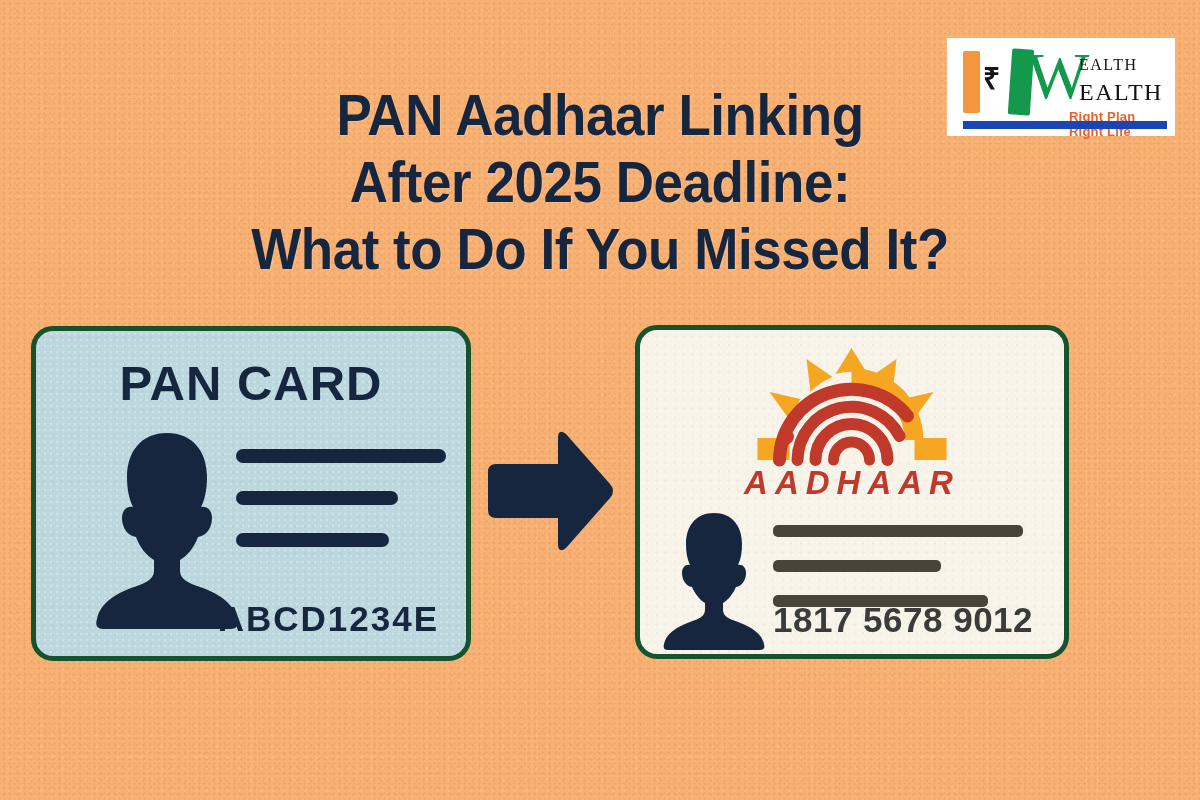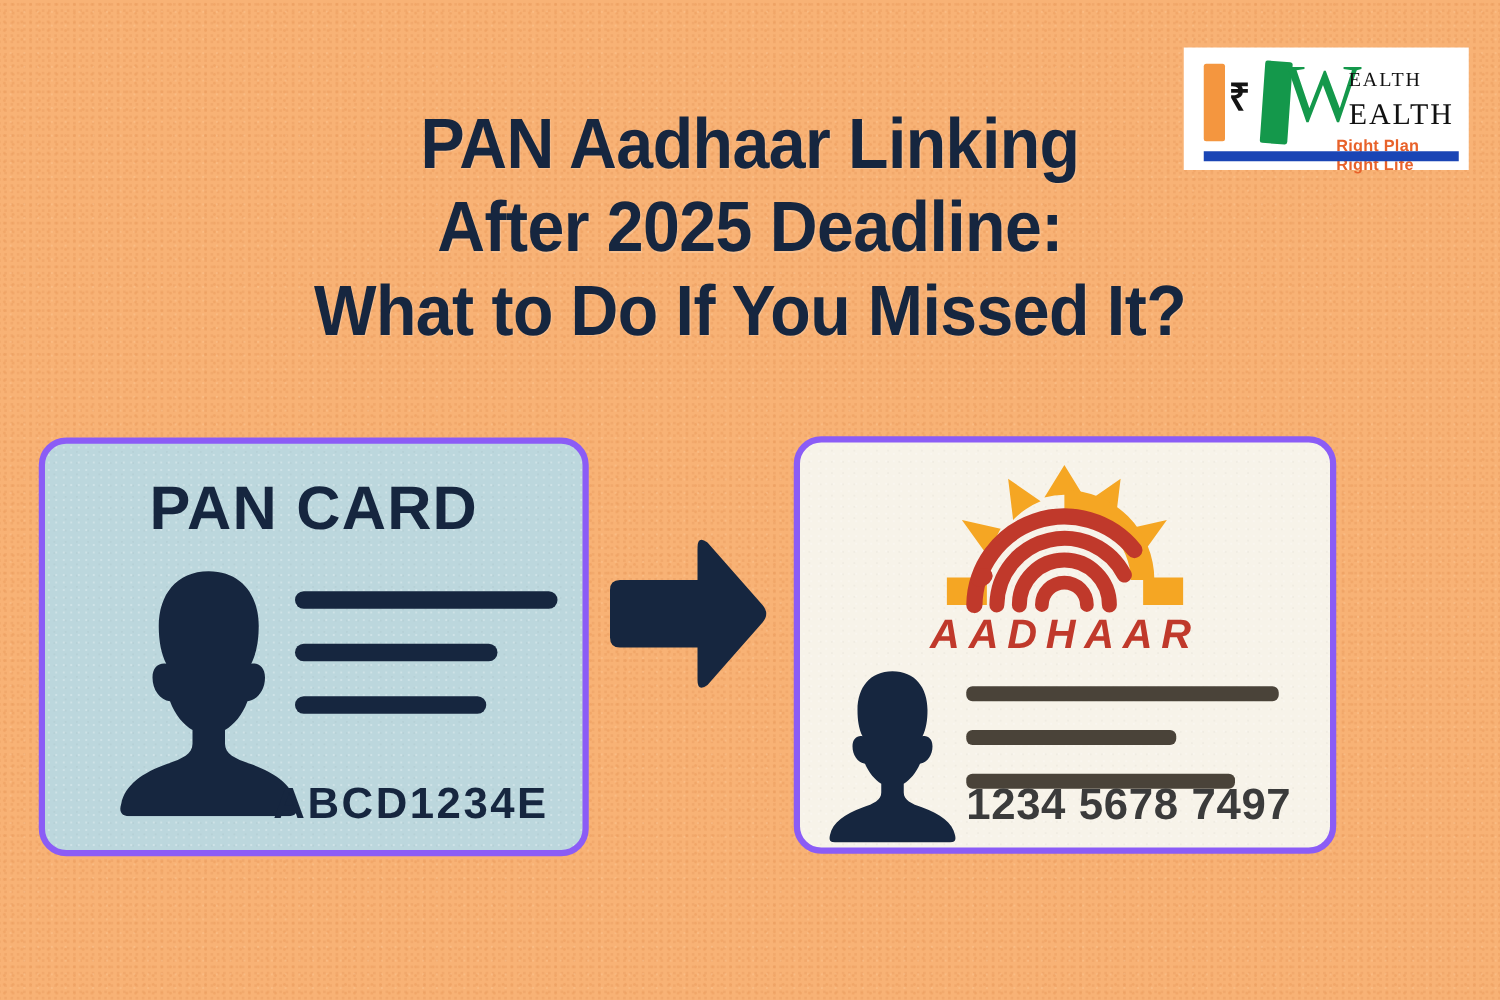--- a/index.html
+++ b/index.html
@@ -146,23 +146,22 @@
     bottom: 1px;
     width: 204px;
     height: 8px;
     background: #1a45b5;
   }
 
   
   .card {
     position: absolute;
     box-sizing: border-box;
-    border: 5px solid #8b5cf6;
+    border: 5px solid #14532d;
     border-radius: 22px;
-    margin-top: 24px;
   }
   #pan-card {
     left: 31px;
     top: 326px;
     width: 440px;
     height: 335px;
     background: #bcd7dd;
   }
   #aadhaar-card {
     left: 635px;
@@ -423,16 +422,16 @@
         C 79 49 80 42 80 34
         C 80 16 70 3 52 3 Z"></path>
     </svg>
 
     <div id="aadhaar-lines">
       <div class="line l1"></div>
       <div class="line l2"></div>
       <div class="line l3"></div>
     </div>
 
-    <div id="aadhaar-number">1234 5678 7497</div>
+    <div id="aadhaar-number">1817 5678 9012</div>
   </div>
 
 </div>
 
 </body></html>

